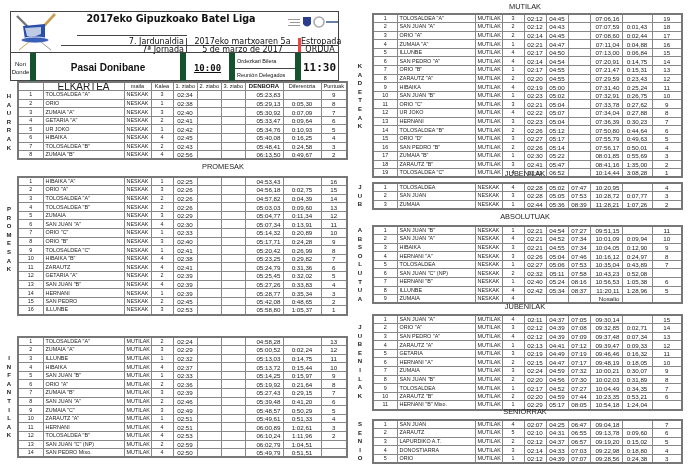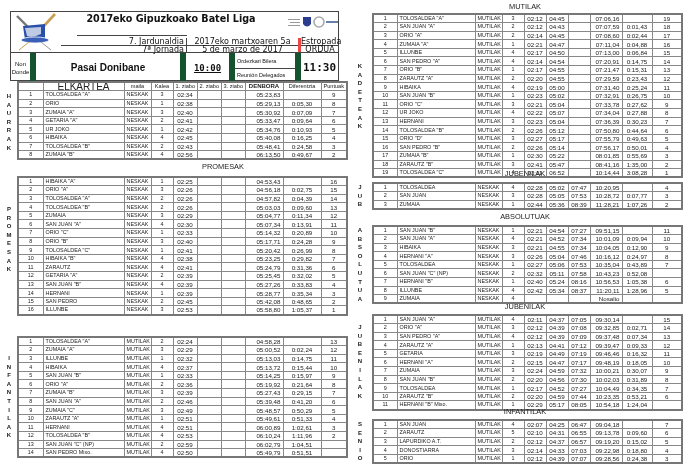--- a/index.html
+++ b/index.html
@@ -1271,21 +1271,21 @@
           <td class="c tm">02:29</td>
           <td class="c tm">05:17</td>
           <td class="c tm">08:05</td>
           <td class="r tm">10:54,18</td>
           <td class="c tm">1:24,04</td>
           <td class="c tm"></td>
         </tr>
       </tbody>
   </table>
 
-  <div class="sect-title" style="left:0; top:407px;">INFANTILAK</div>
+  <div class="sect-title" style="left:0; top:407px;">SENIORRAK</div>
   <div class="vlabel" style="left:5px; top:420px;" id="vl-seniorrak">
       <span>S</span>
       <span>E</span>
       <span>N</span>
       <span>I</span>
       <span>O</span>
     </div>
   <table class="res" style="left:22px; top:419px; width:309px;">
     <colgroup>
         <col style="width:24px">

